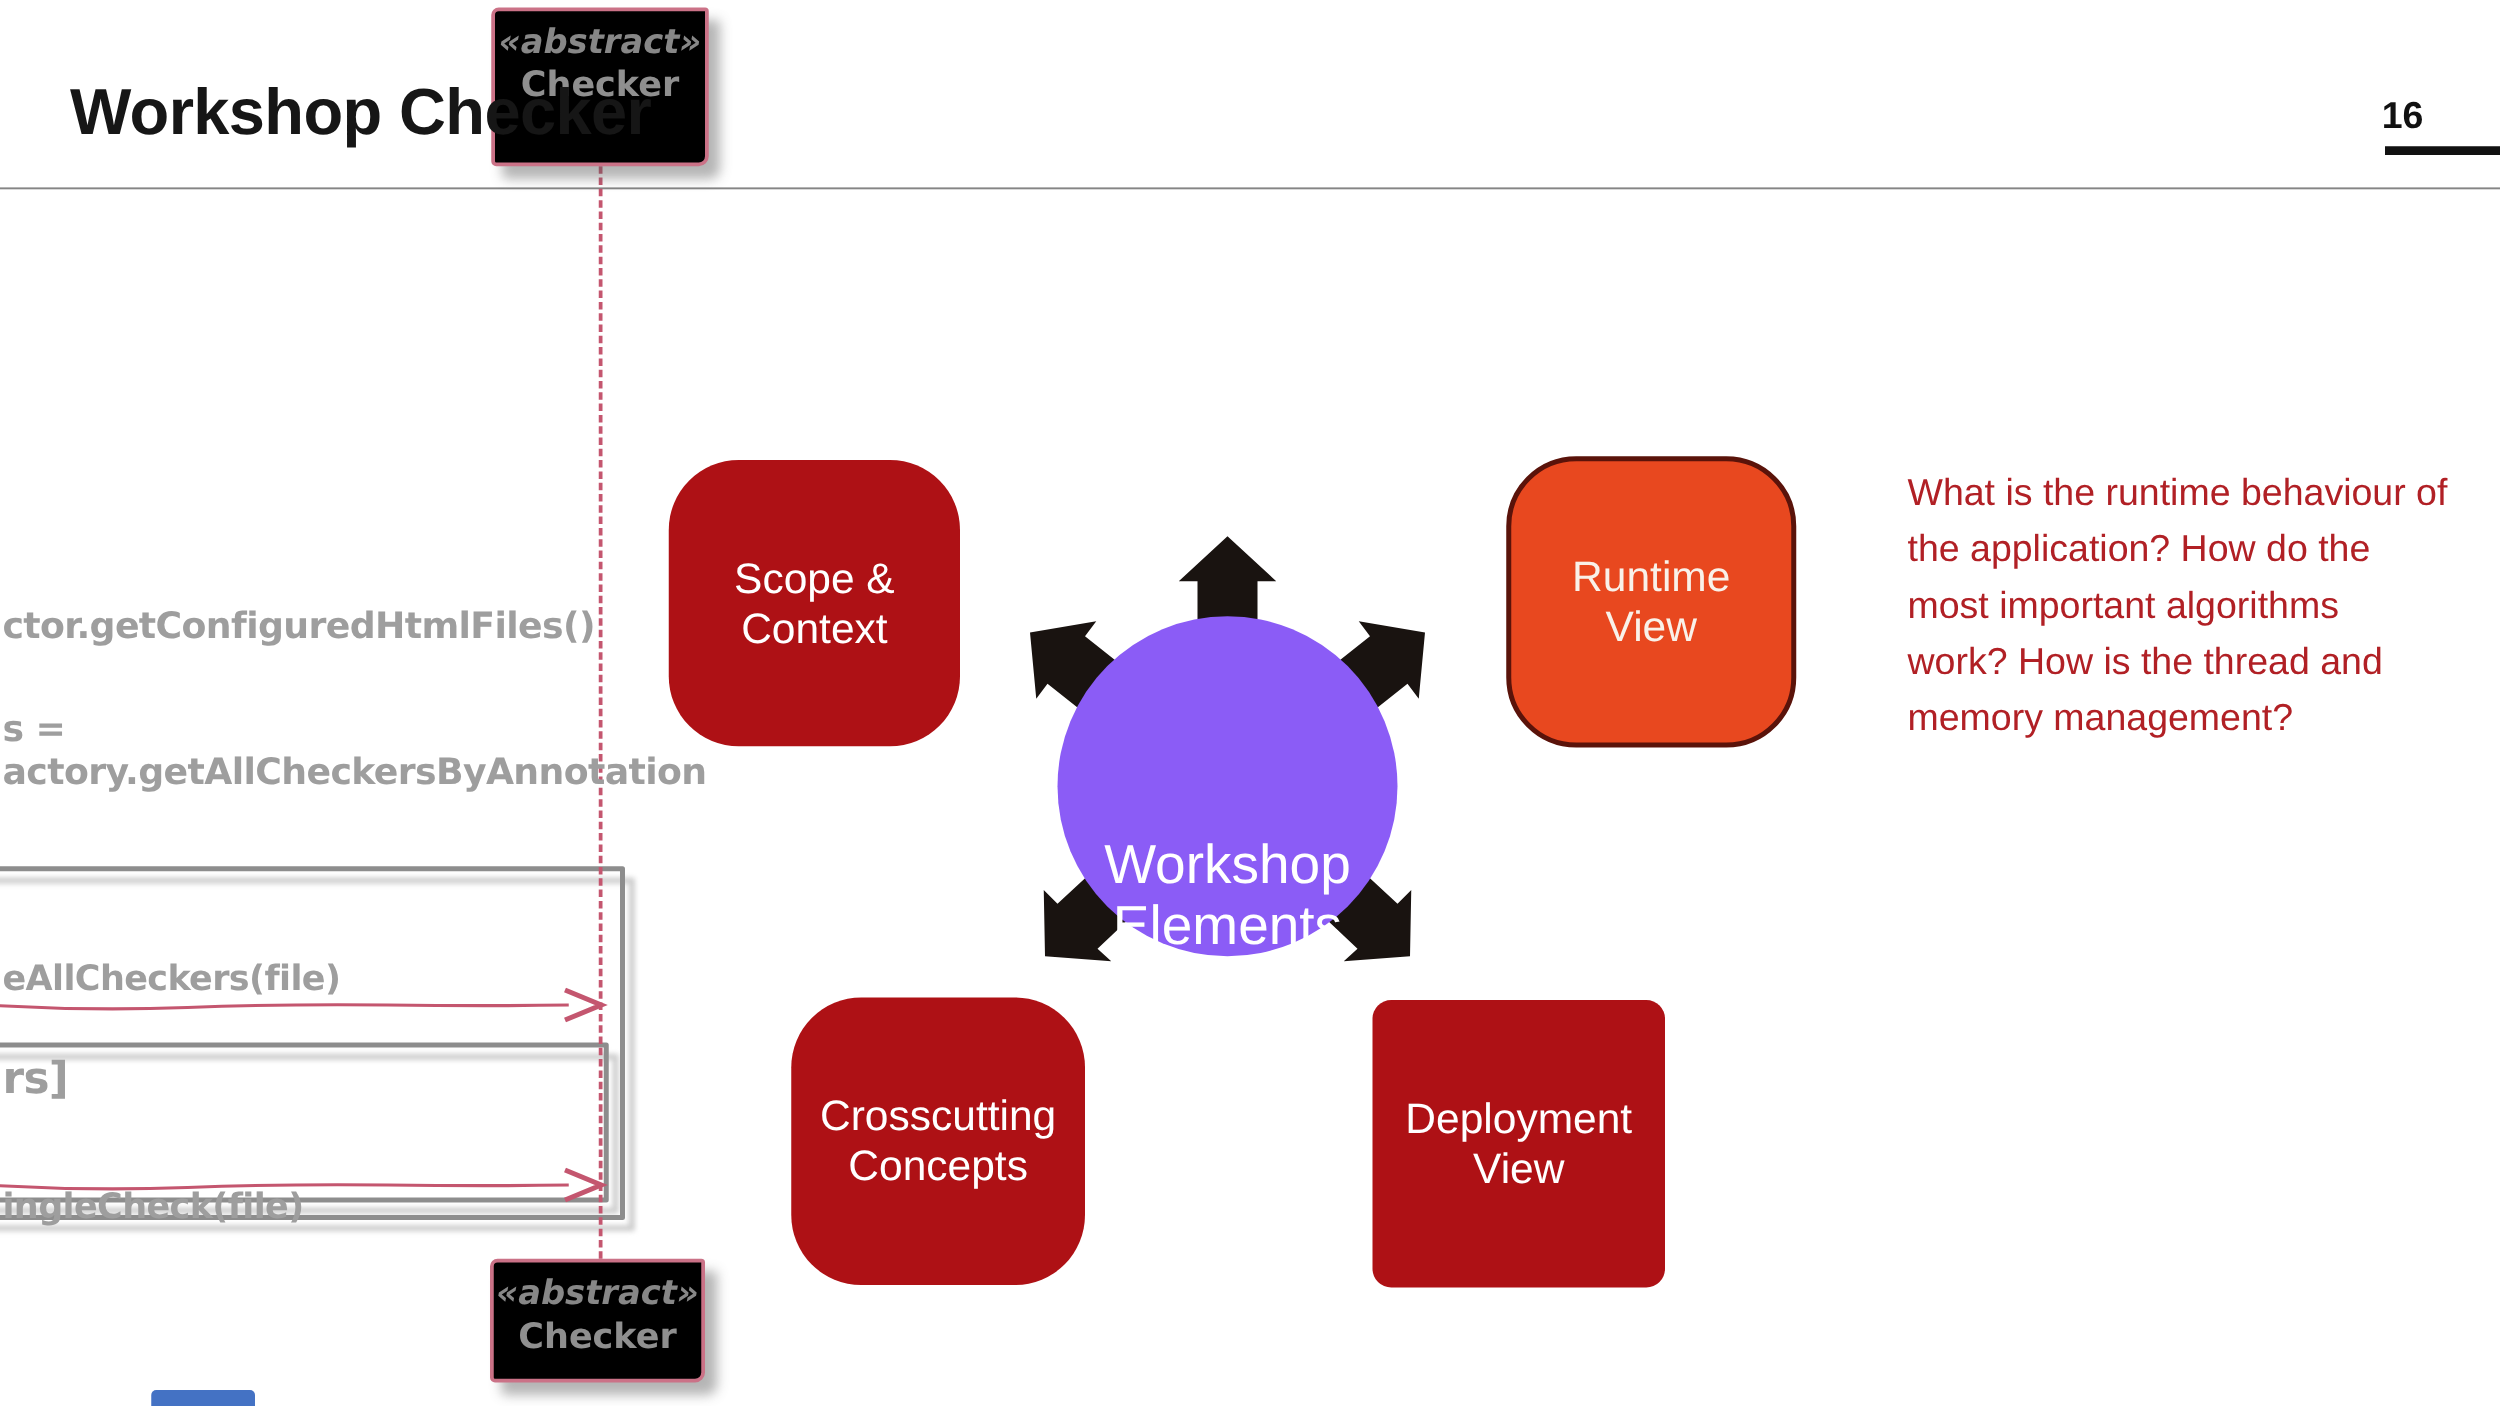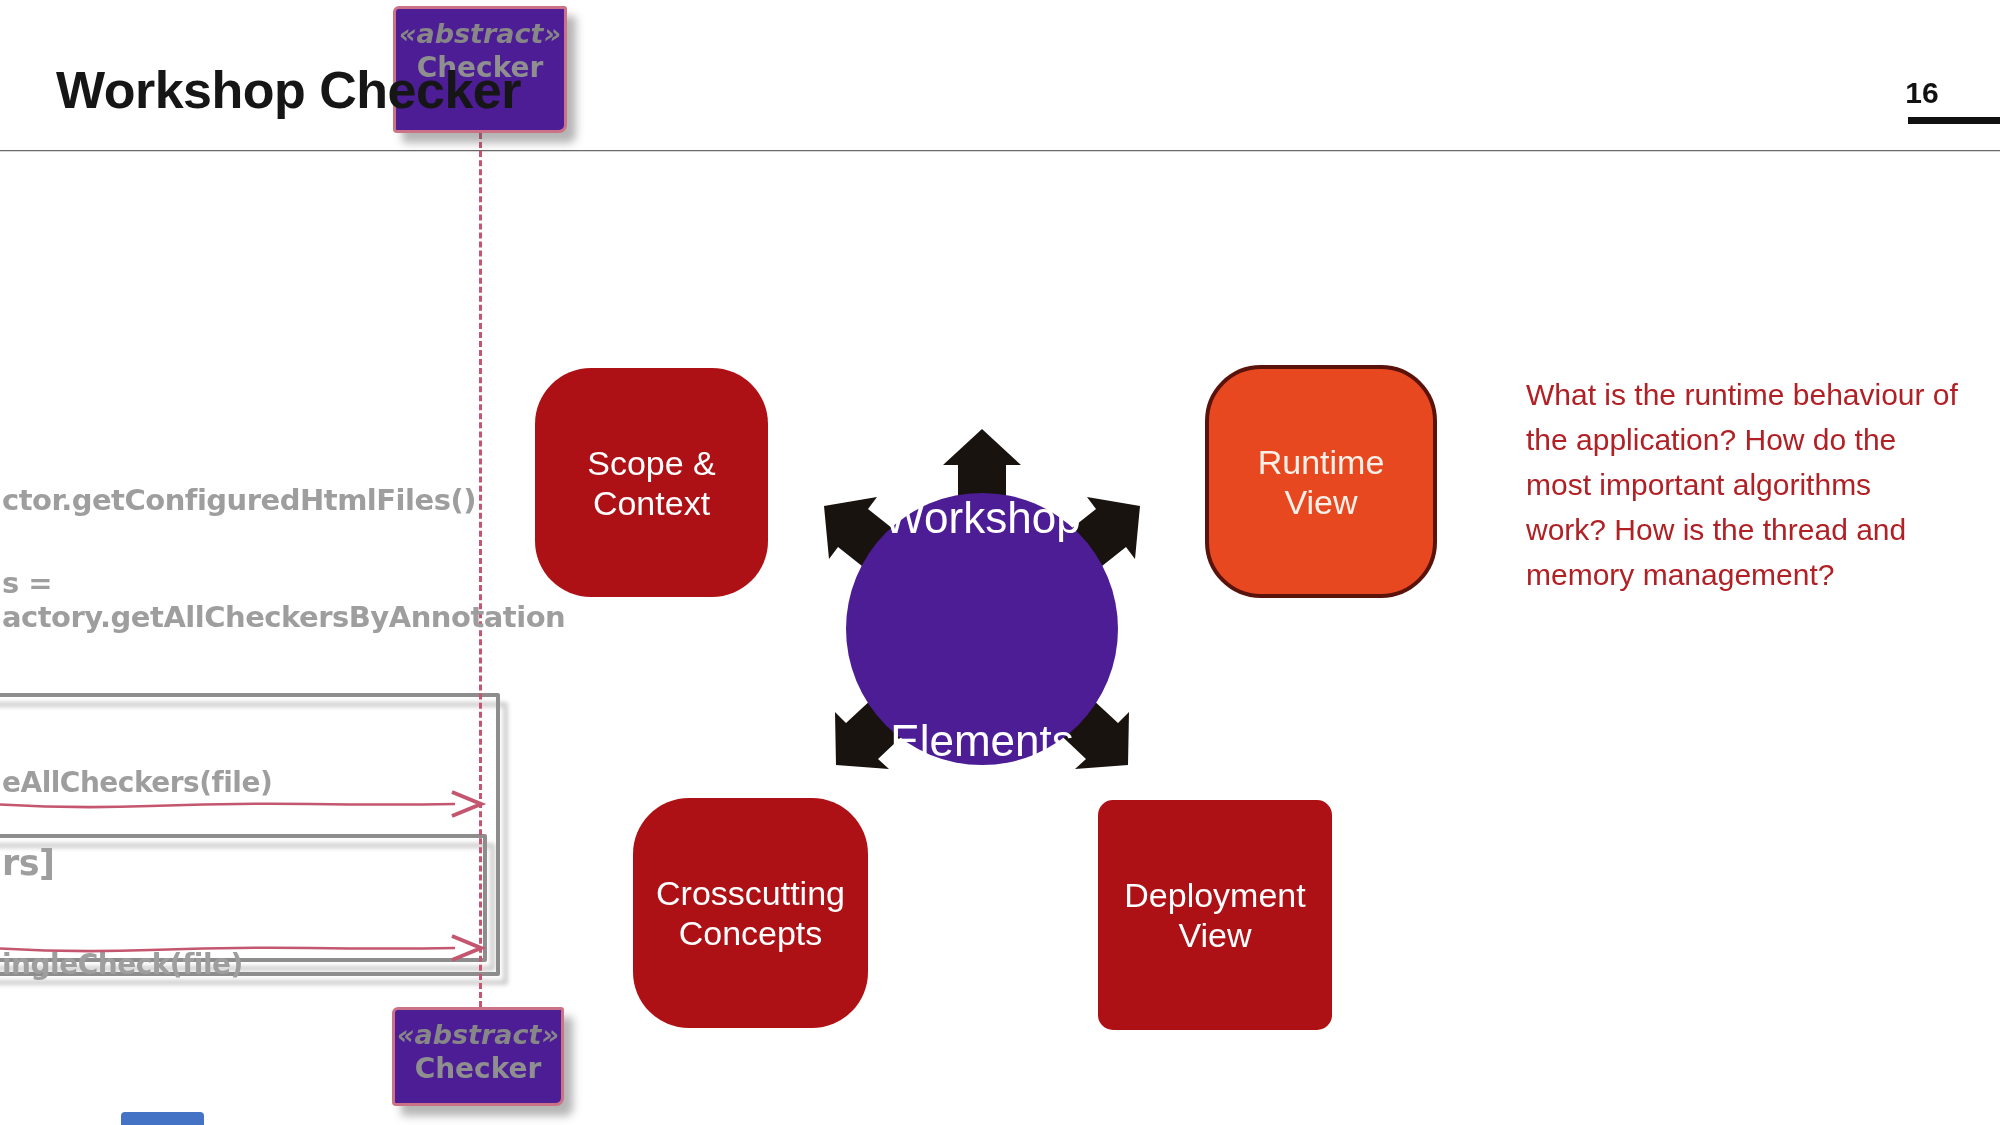--- a/index.html
+++ b/index.html
@@ -14,37 +14,37 @@
   .page-underline { position:absolute; left:1908px; top:117px; width:92px; height:7px;
                     background:#111; z-index:7; }
   .title-rule   { position:absolute; left:0; top:150px; width:2000px; height:2px;
                   background:#6a6a6a; border-bottom:1px solid #d8d8d8; z-index:1; }
 
   
   .seq-text { position:absolute; color:#9e9e9e; font-family:"DejaVu Sans", sans-serif;
               font-weight:bold; letter-spacing:-0.5px; z-index:2; white-space:nowrap; }
   .lifeline { position:absolute; left:479px; top:133px; height:874px; width:0;
               border-left:3px dashed #c4566f; z-index:2; }
-  .note-box { position:absolute; background:#4c1d95; border:3px solid #cb7287;
+  .note-box { position:absolute; background:#000000; border:3px solid #cb7287;
               border-radius:6px 3px 8px 4px; text-align:center; z-index:3;
               box-shadow:9px 10px 9px rgba(90,90,90,0.45); }
   .note-box .stereotype { font-size:27px; font-style:italic; font-weight:bold; color:#878787;
               font-family:"DejaVu Sans", sans-serif; margin-top:9px; }
   .note-box .note-name  { font-size:28px; font-weight:bold; color:#8f8f8f;
               font-family:"DejaVu Sans", sans-serif; margin-top:2px; }
   .seq-frame  { position:absolute; border:4px solid #8d8d8d; border-radius:2px; z-index:1; }
   .seq-shadow { position:absolute; border:5px solid #cfcfcf; border-radius:2px; z-index:0;
                 filter:blur(2px); }
   .bg-arrows  { position:absolute; left:0; top:0; z-index:2; pointer-events:none; }
 
   
   .radial-arrows { position:absolute; left:0; top:0; z-index:3; }
   .hub-circle { position:absolute; left:846px; top:493px; width:272px; height:272px;
-                border-radius:50%; background:#4c1d95; display:flex; flex-direction:column;
-                align-items:center; justify-content:space-between; z-index:4; }
+                border-radius:50%; background:#8b5cf6; display:flex; flex-direction:column;
+                align-items:center; justify-content:flex-end; z-index:4; }
   .hub-circle .line { color:#ffffff; font-size:44px; font-weight:300; line-height:49px; }
   .node { position:absolute; border-radius:56px; background:#ae1115; display:flex;
           flex-direction:column; align-items:center; justify-content:center;
           text-align:center; z-index:4; }
   .node .line { color:#ffffff; font-size:34px; font-weight:300; line-height:40px; }
   .node-building   { left:868px;  top:188px; width:234px; height:232px; }
   .node-scope      { left:535px;  top:368px; width:233px; height:229px; }
   .node-runtime    { left:1205px; top:365px; width:232px; height:233px;
                      background:#e8481f; border:4px solid #5a130a; }
   .node-runtime .line { color:#f9f1e9; }

